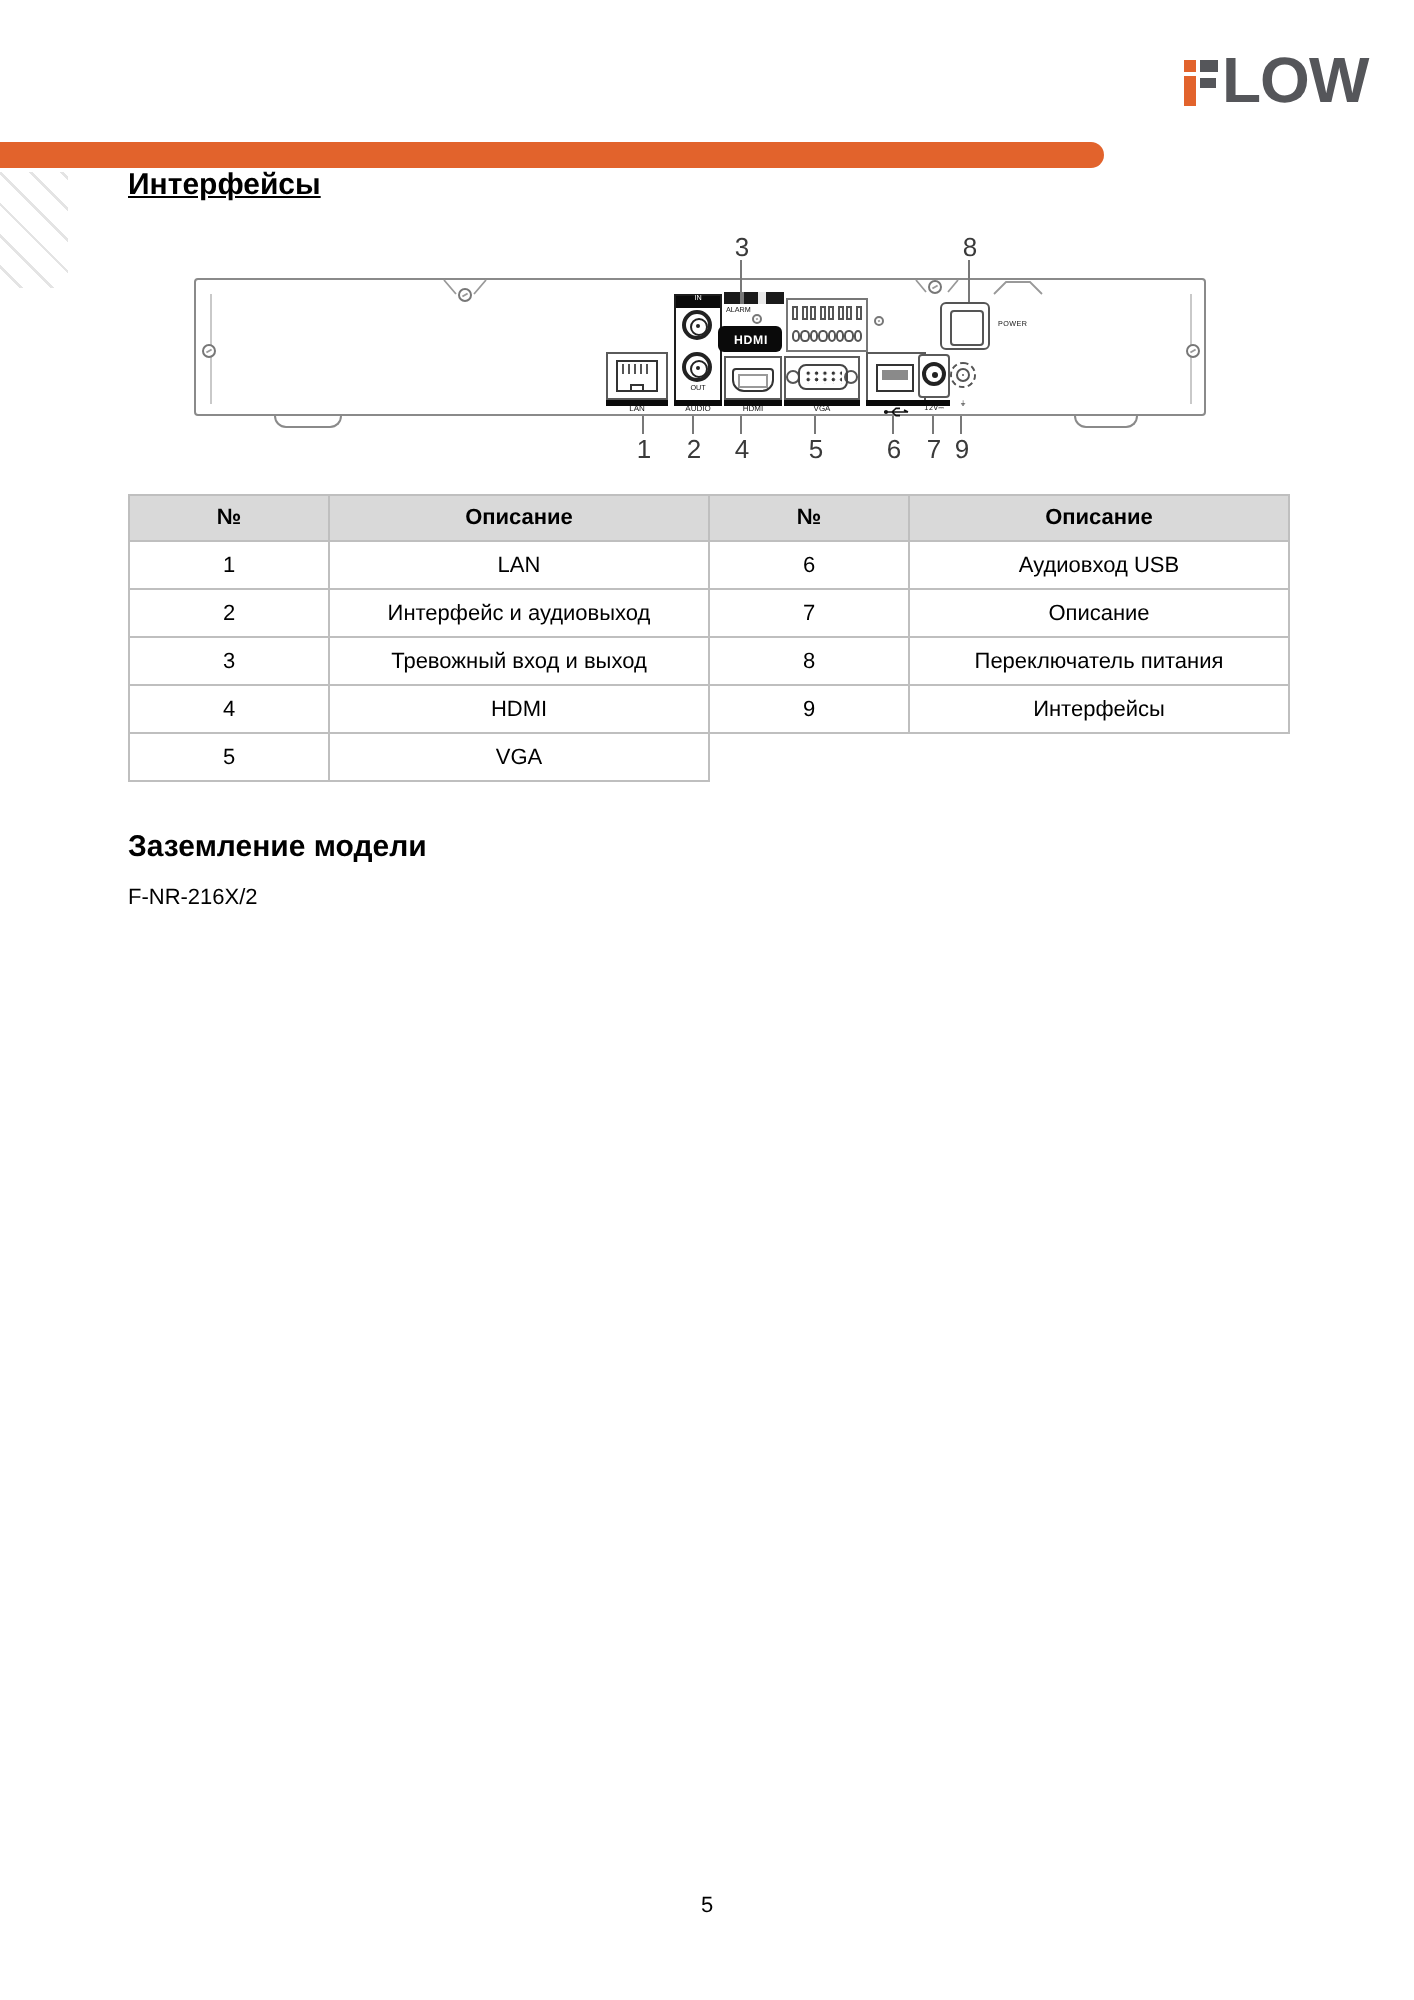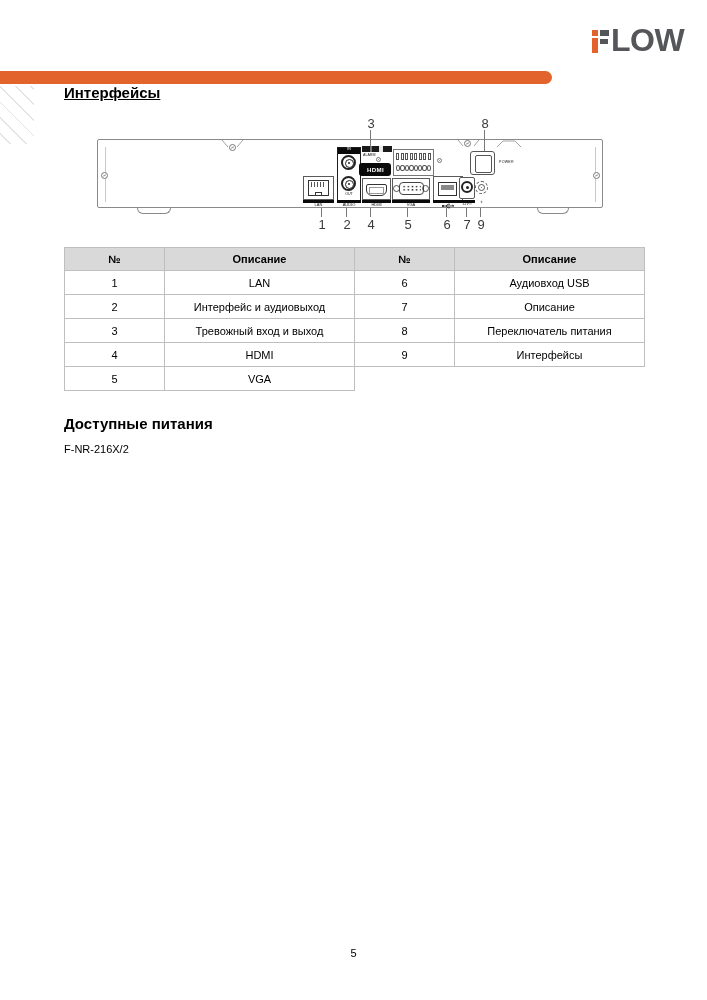--- a/index.html
+++ b/index.html
@@ -282,18 +282,18 @@
         <tr>
           <td>5</td>
           <td>VGA</td>
           <td class="ghost"></td>
           <td class="ghost"></td>
         </tr>
       </tbody>
     </table>
   </div>
 
-  <div class="h1" style="top:415px;">Доступные питания</div>
+  <div class="h1" style="top:415px;">Заземление модели</div>
   <div class="model-line">F-NR-216X/2</div>
 
   <div class="page-num">5</div>
 
 </div>
 
 </body></html>

